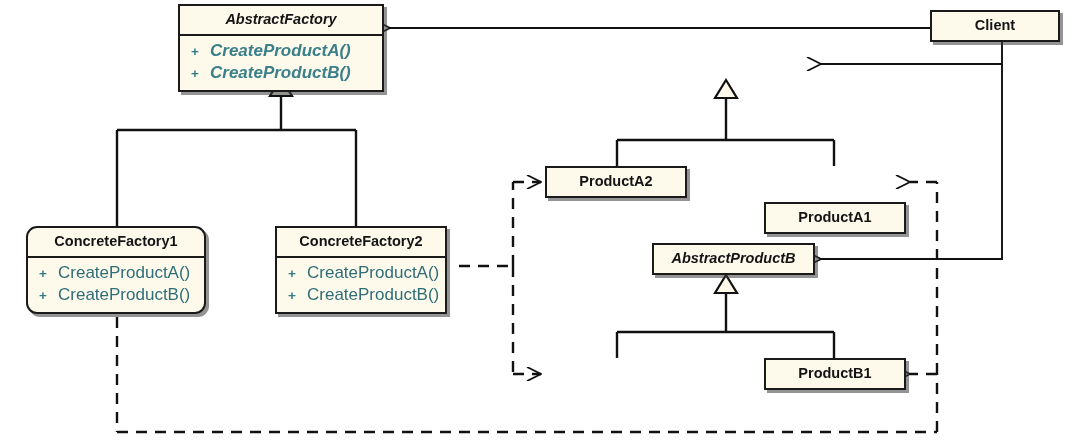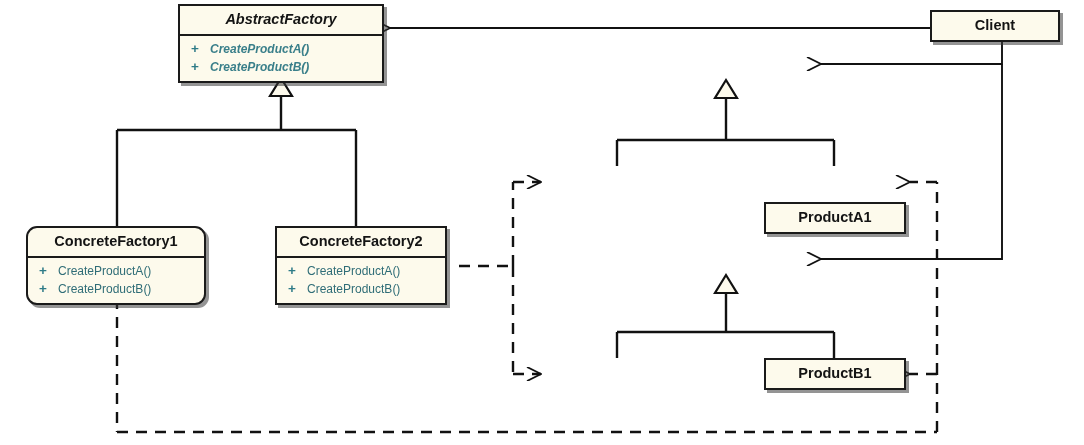--- a/index.html
+++ b/index.html
@@ -60,21 +60,21 @@
   .op-vis {
     width: 30px;
     text-align: center;
     color: #2e7b87;
     font-weight: bold;
     font-size: 13.5px;
     flex: 0 0 30px;
   }
   .op-name {
     color: #2f6d77;
-    font-size: 12px;
+    font-size: 17px;
   }
   .op-name.italic {
     font-style: italic;
     font-weight: bold;
     color: #3a7f8a;
   }
 </style>
 </head>
 <body>
 
@@ -184,24 +184,30 @@
         <span class="op-name">CreateProductB()</span>
       </div>
     </div>
   </div>
 
   <div class="uml-box" style="left:930px; top:10px; width:130px;">
     <div class="box-title">Client</div>
   </div>
 
 
+  <div class="uml-box" style="left:545px; top:166px; width:142px;">
+    <div class="box-title">ProductA2</div>
+  </div>
 
   <div class="uml-box" style="left:764px; top:166px; width:142px;margin-top:36px;">
     <div class="box-title">ProductA1</div>
   </div>
 
+  <div class="uml-box" style="left:652px; top:243px; width:163px;">
+    <div class="box-title italic">AbstractProductB</div>
+  </div>
 
 
   <div class="uml-box" style="left:764px; top:358px; width:142px;">
     <div class="box-title">ProductB1</div>
   </div>
 
 </div>
 
 </body></html>

